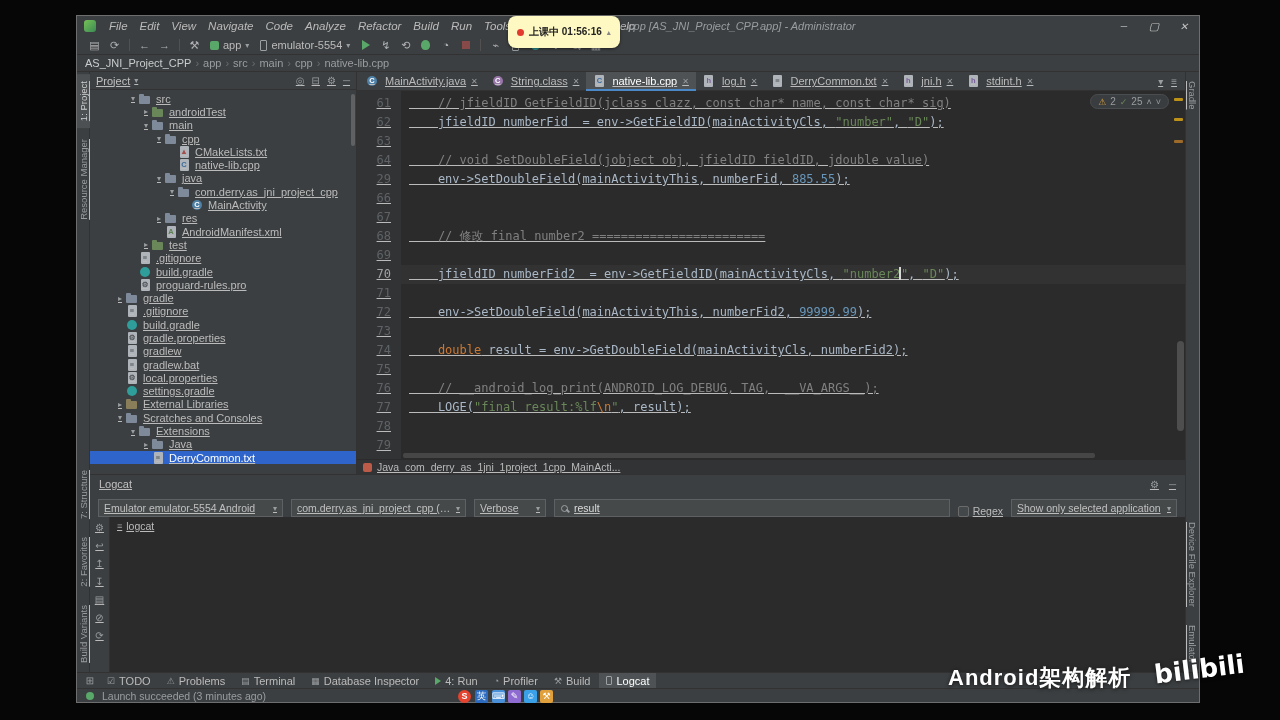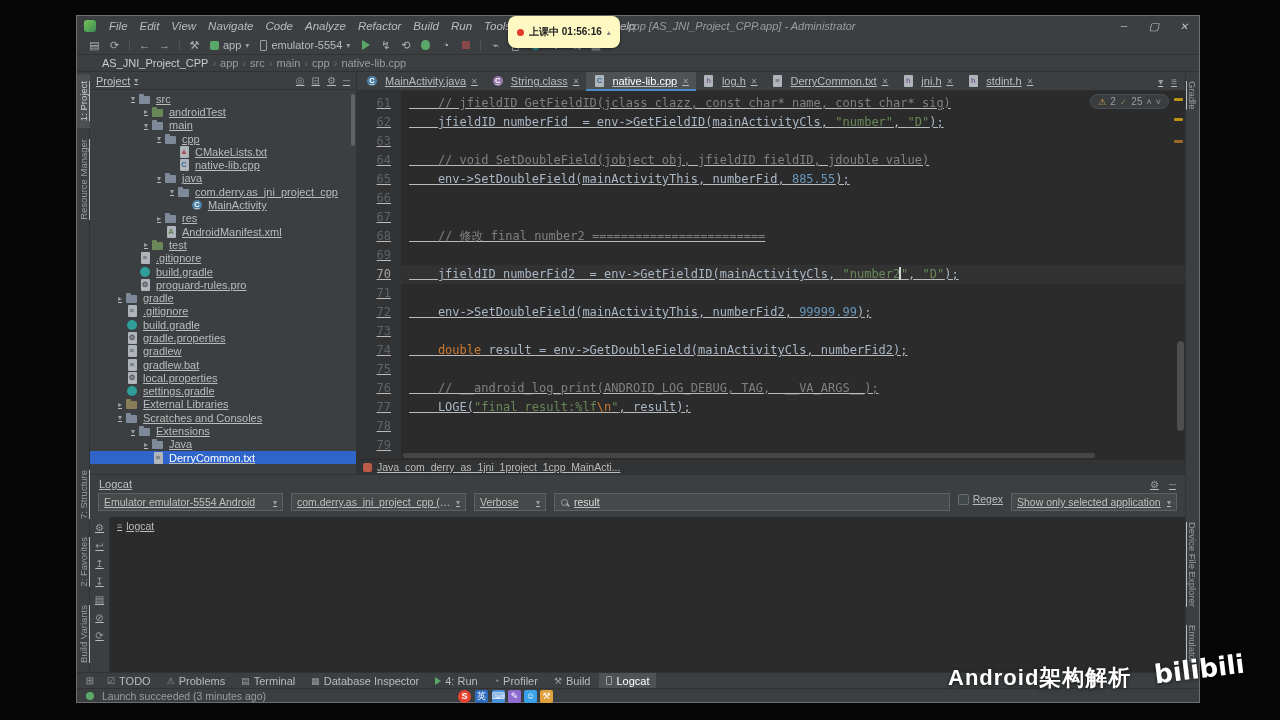--- a/index.html
+++ b/index.html
@@ -29,21 +29,21 @@
   .phone{width:7px;height:11px;border:1px solid #9da0a2;border-radius:1px;}
   .phone-s{width:6px;height:9px;border:1px solid #9da0a2;border-radius:1px;}
   .run-tri{width:0;height:0;border-left:8px solid #59A869;border-top:5px solid transparent;border-bottom:5px solid transparent;}
   .run-tri-s{width:0;height:0;border-left:6px solid #59A869;border-top:4px solid transparent;border-bottom:4px solid transparent;}
   .bug{width:9px;height:10px;border-radius:50% 50% 45% 45%;background:#59A869;}
   .stop-sq{width:8px;height:8px;background:#C75450;opacity:.55;}
   .gradle-dot{width:9px;height:9px;border-radius:50%;background:#2F9E9B;}
   .mag{width:7px;height:7px;border:1.5px solid #9da0a2;border-radius:50%;position:relative;flex:none;}
   .mag::after{content:"";position:absolute;width:4px;height:1.5px;background:#9da0a2;transform:rotate(45deg);right:-3px;bottom:-1px;}
   
-  .navbar{height:17px;flex:none;display:flex;align-items:center;padding-left:23px;font-size:11px;color:#9a9da0;border-bottom:1px solid #323232;}
+  .navbar{height:17px;flex:none;display:flex;align-items:center;padding-left:6px;font-size:11px;color:#9a9da0;border-bottom:1px solid #323232;}
   .crumb{padding:0 2px;white-space:nowrap;}
   .crumb.first{color:#c9cccd;}
   .crumb-sep{color:#6a6d6f;padding:0 2px;}
   
   .content{flex:1;display:flex;min-height:0;text-decoration:underline;}
   .center{flex:1;display:flex;flex-direction:column;min-width:0;}
   .main{height:402px;flex:none;display:flex;min-width:0;}
   
   .stripe{width:13px;flex:none;background:#3c3f41;display:flex;flex-direction:column;align-items:center;}
   .stripe.left{border-right:1px solid #323232;}
@@ -99,21 +99,21 @@
   .m1{top:7px;background:#BE9117;} .m2{top:27px;background:#BE9117;} .m3{top:49px;background:#9E6A28;}
   .vscroll{position:absolute;right:1px;top:250px;width:7px;height:90px;border-radius:4px;background:rgba(170,170,170,.28);}
   .hscroll{position:absolute;left:46px;right:90px;bottom:1px;height:5px;border-radius:2px;background:rgba(170,170,170,.22);}
   .editor-crumb{height:15px;flex:none;background:#313335;display:flex;align-items:center;gap:5px;padding-left:6px;
     font-size:10.5px;color:#bbb;border-top:1px solid #2b2b2b;}
   .fn-icon{width:9px;height:9px;border-radius:2px;background:#bd5b49;flex:none;}
   
   .logcat{flex:1;display:flex;flex-direction:column;background:#3c3f41;border-top:1px solid #323232;min-height:0;}
   .lc-header{height:18px;flex:none;display:flex;align-items:center;padding:0 9px;font-size:11px;color:#c0c0c0;}
   .lc-h-icons{margin-left:auto;display:flex;gap:10px;font-size:10px;color:#9a9da0;}
-  .lc-toolbar{height:24px;flex:none;display:flex;align-items:flex-start;gap:8px;padding:0 8px;}
+  .lc-toolbar{height:24px;flex:none;display:flex;align-items:flex-end;gap:8px;padding:0 8px;}
   .combo{height:18px;background:#45494A;border:1px solid #5e6163;display:flex;align-items:center;gap:4px;
     padding:0 5px;font-size:10.5px;color:#c0c0c0;white-space:nowrap;overflow:hidden;}
   .combo::after{content:"▾";font-size:8px;color:#9a9da0;margin-left:auto;}
   .combo>span{overflow:hidden;text-overflow:ellipsis;}
   .w-dev{width:185px;flex:none;} .w-app{width:175px;flex:none;} .w-lvl{width:72px;flex:none;} .w-scope{width:166px;flex:none;}
   .search{flex:1;height:18px;background:#45494A;border:1px solid #5e6163;display:flex;align-items:center;gap:6px;
     padding:0 6px;font-size:10.5px;color:#ddd;}
   .regex{display:flex;align-items:center;gap:4px;font-size:10.5px;color:#bbb;flex:none;}
   .checkbox{width:11px;height:11px;border:1px solid #6b6b6b;border-radius:2px;background:#43494a;flex:none;}
   .lc-body{flex:1;display:flex;min-height:0;}
@@ -490,21 +490,21 @@
                   <span>▾</span>
                   <span>≡</span>
                 </div>
               </div>
             <div class="editor">
               <div class="gutter" id="gutter">
                   <div class="ln">61</div>
                   <div class="ln">62</div>
                   <div class="ln">63</div>
                   <div class="ln">64</div>
-                  <div class="ln">65</div>
+                  <div class="ln">29</div>
                   <div class="ln">66</div>
                   <div class="ln">67</div>
                   <div class="ln">68</div>
                   <div class="ln">69</div>
                   <div class="ln active">70</div>
                   <div class="ln">71</div>
                   <div class="ln">72</div>
                   <div class="ln">73</div>
                   <div class="ln">74</div>
                   <div class="ln">75</div>

